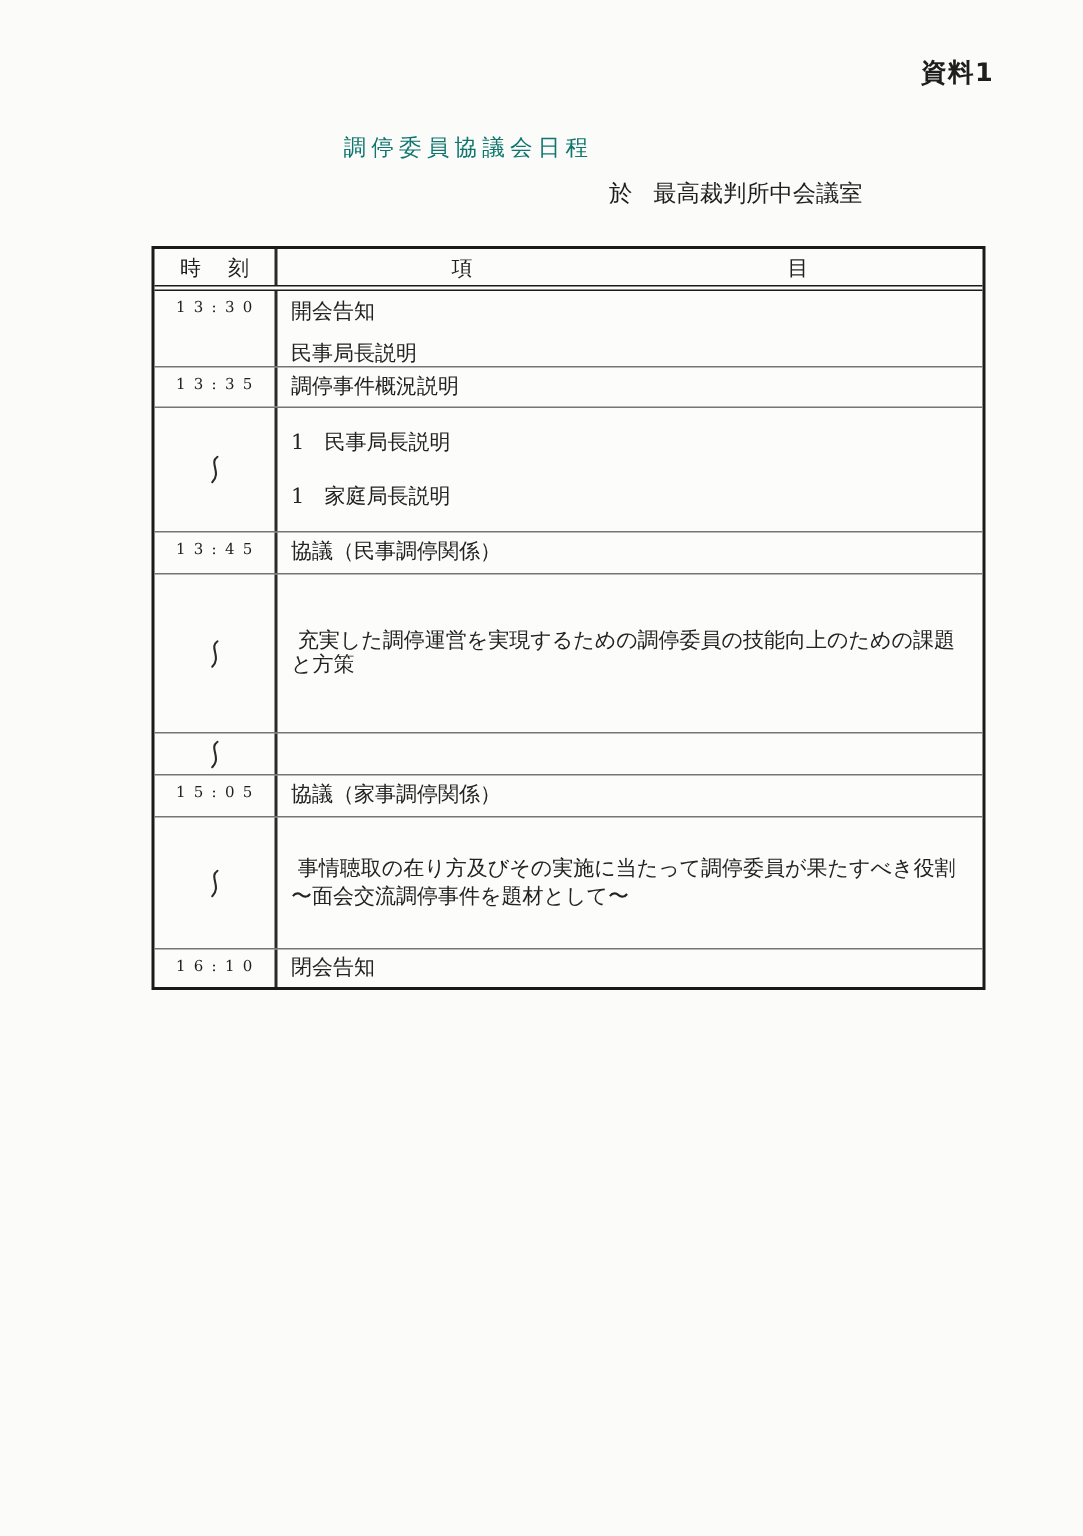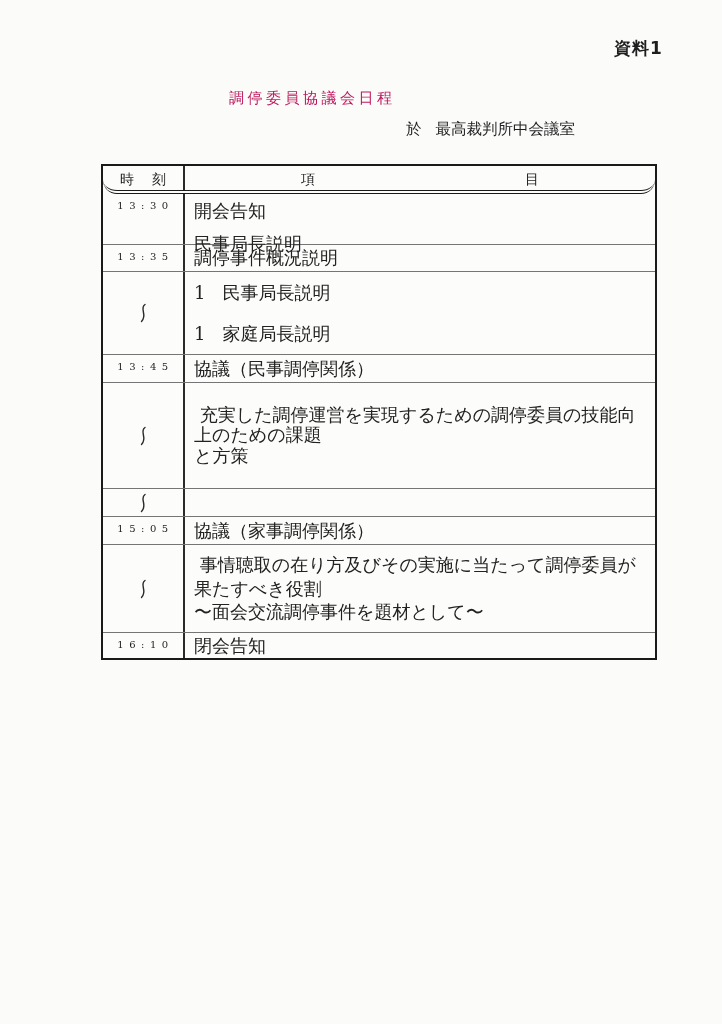--- a/index.html
+++ b/index.html
@@ -25,21 +25,21 @@
     font-weight: 600;
     letter-spacing: 1px;
     color: #1e1e1e;
   }
   .doc-title {
     position: absolute;
     left: 229px;
     top: 89px;
     font-size: 15px;
     letter-spacing: 3.5px;
-    color: #be185d;
+    color: #0f766e;
     white-space: pre;
   }
   .venue-line {
     position: absolute;
     left: 406px;
     top: 119px;
     font-size: 15.5px;
     color: #1e1e1e;
     white-space: pre;
     display: flex;
@@ -53,21 +53,20 @@
     top: 164px;
     width: 556px;
     border: 2px solid #1a1a1a;
     background: #fcfcfb;
   }
   .t-head {
     display: flex;
     height: 28px;
     border-bottom: 4px double #1a1a1a;
     font-size: 14px;
-    border-radius: 14px;
   }
   .col-time {
     width: 82px;
     flex: 0 0 82px;
     border-right: 2px solid #2a2a2a;
   }
   .col-item { flex: 1 1 auto; min-width: 0; }
 
   .th-time, .th-item {
     display: block;
@@ -100,21 +99,21 @@
     padding-left: 0;
     letter-spacing: 0;
   }
   .wave-dash-icon { display: block; }
 
   .cell-item {
     display: flex;
     flex-direction: column;
     justify-content: center;
     padding: 0 10px 0 9px;
-    font-size: 18px;
+    font-size: 14px;
     color: #222;
   }
   .cell-item.top { justify-content: flex-start; padding-top: 5px; }
   .item-line { white-space: pre-wrap; line-height: 1.3; }
   .gap10 { margin-top: 10px; }
   .gap17 { margin-top: 17px; }
   .tight .item-line { line-height: 1.12; }
   .roomy .item-line { line-height: 1.32; }
 </style>
 </head>

